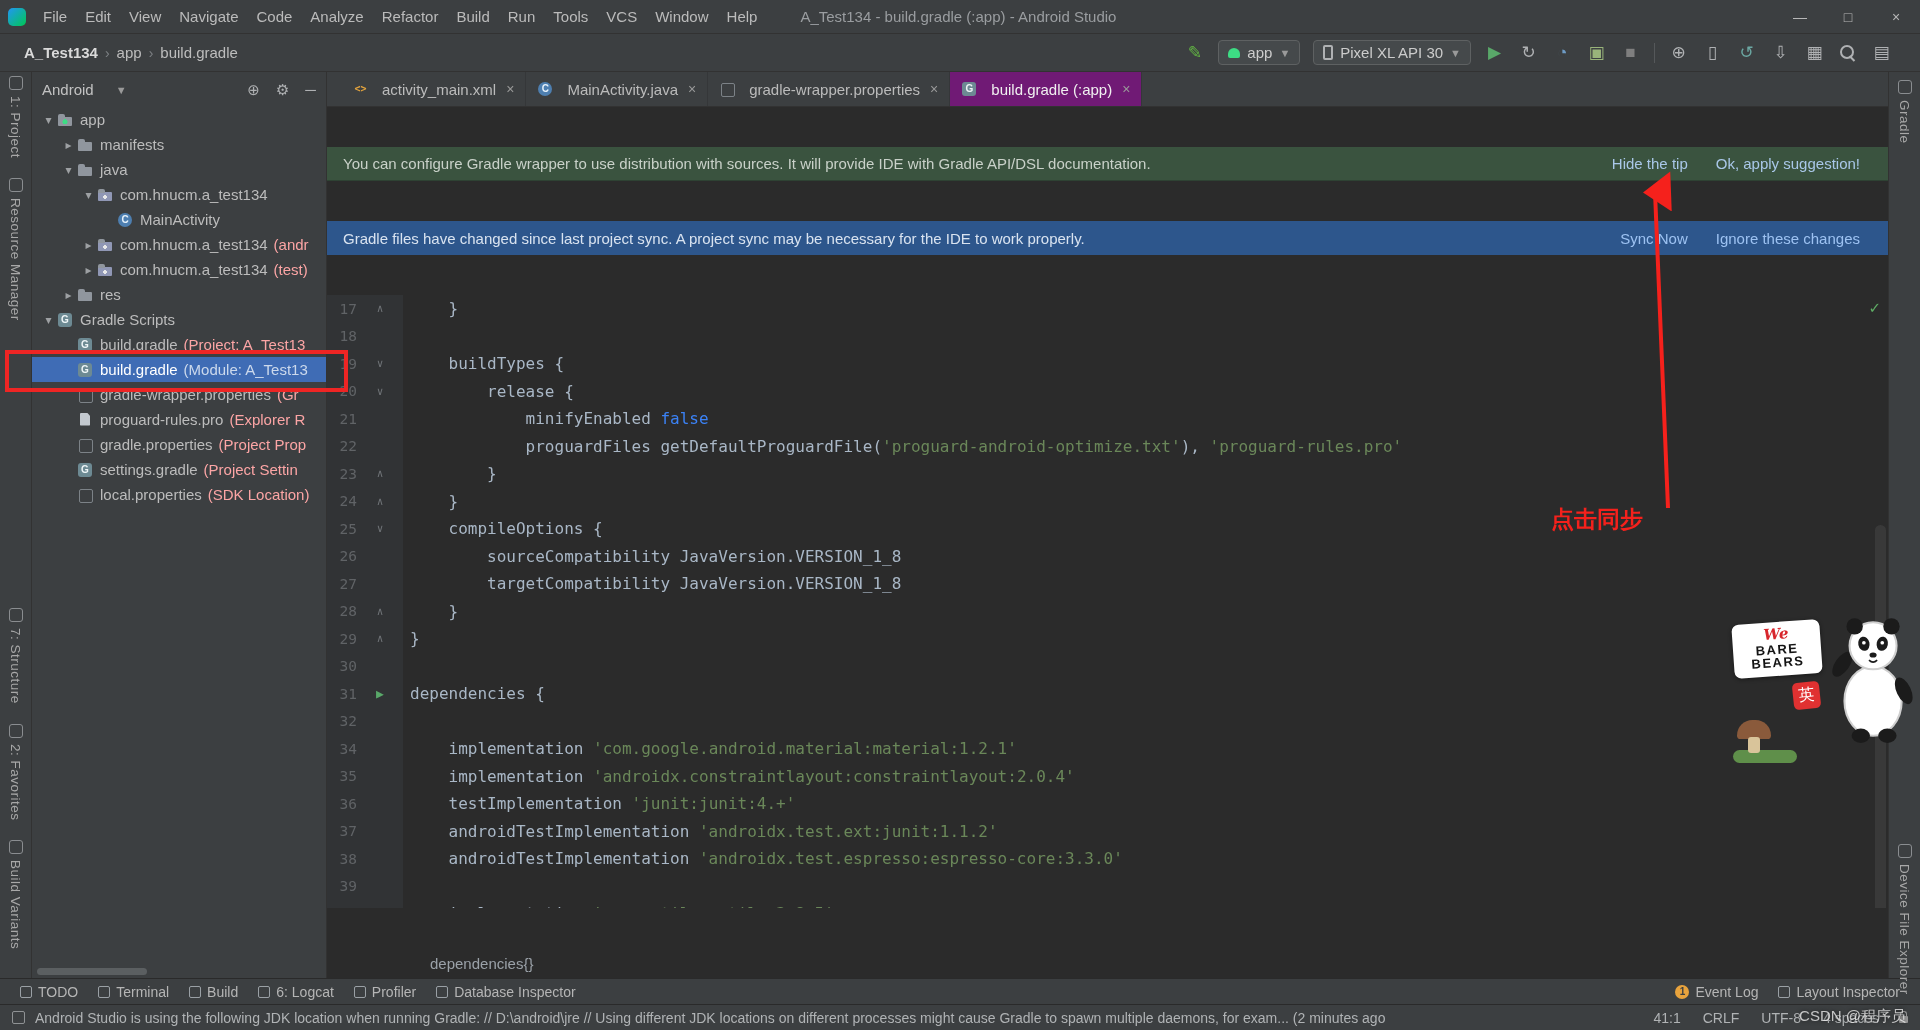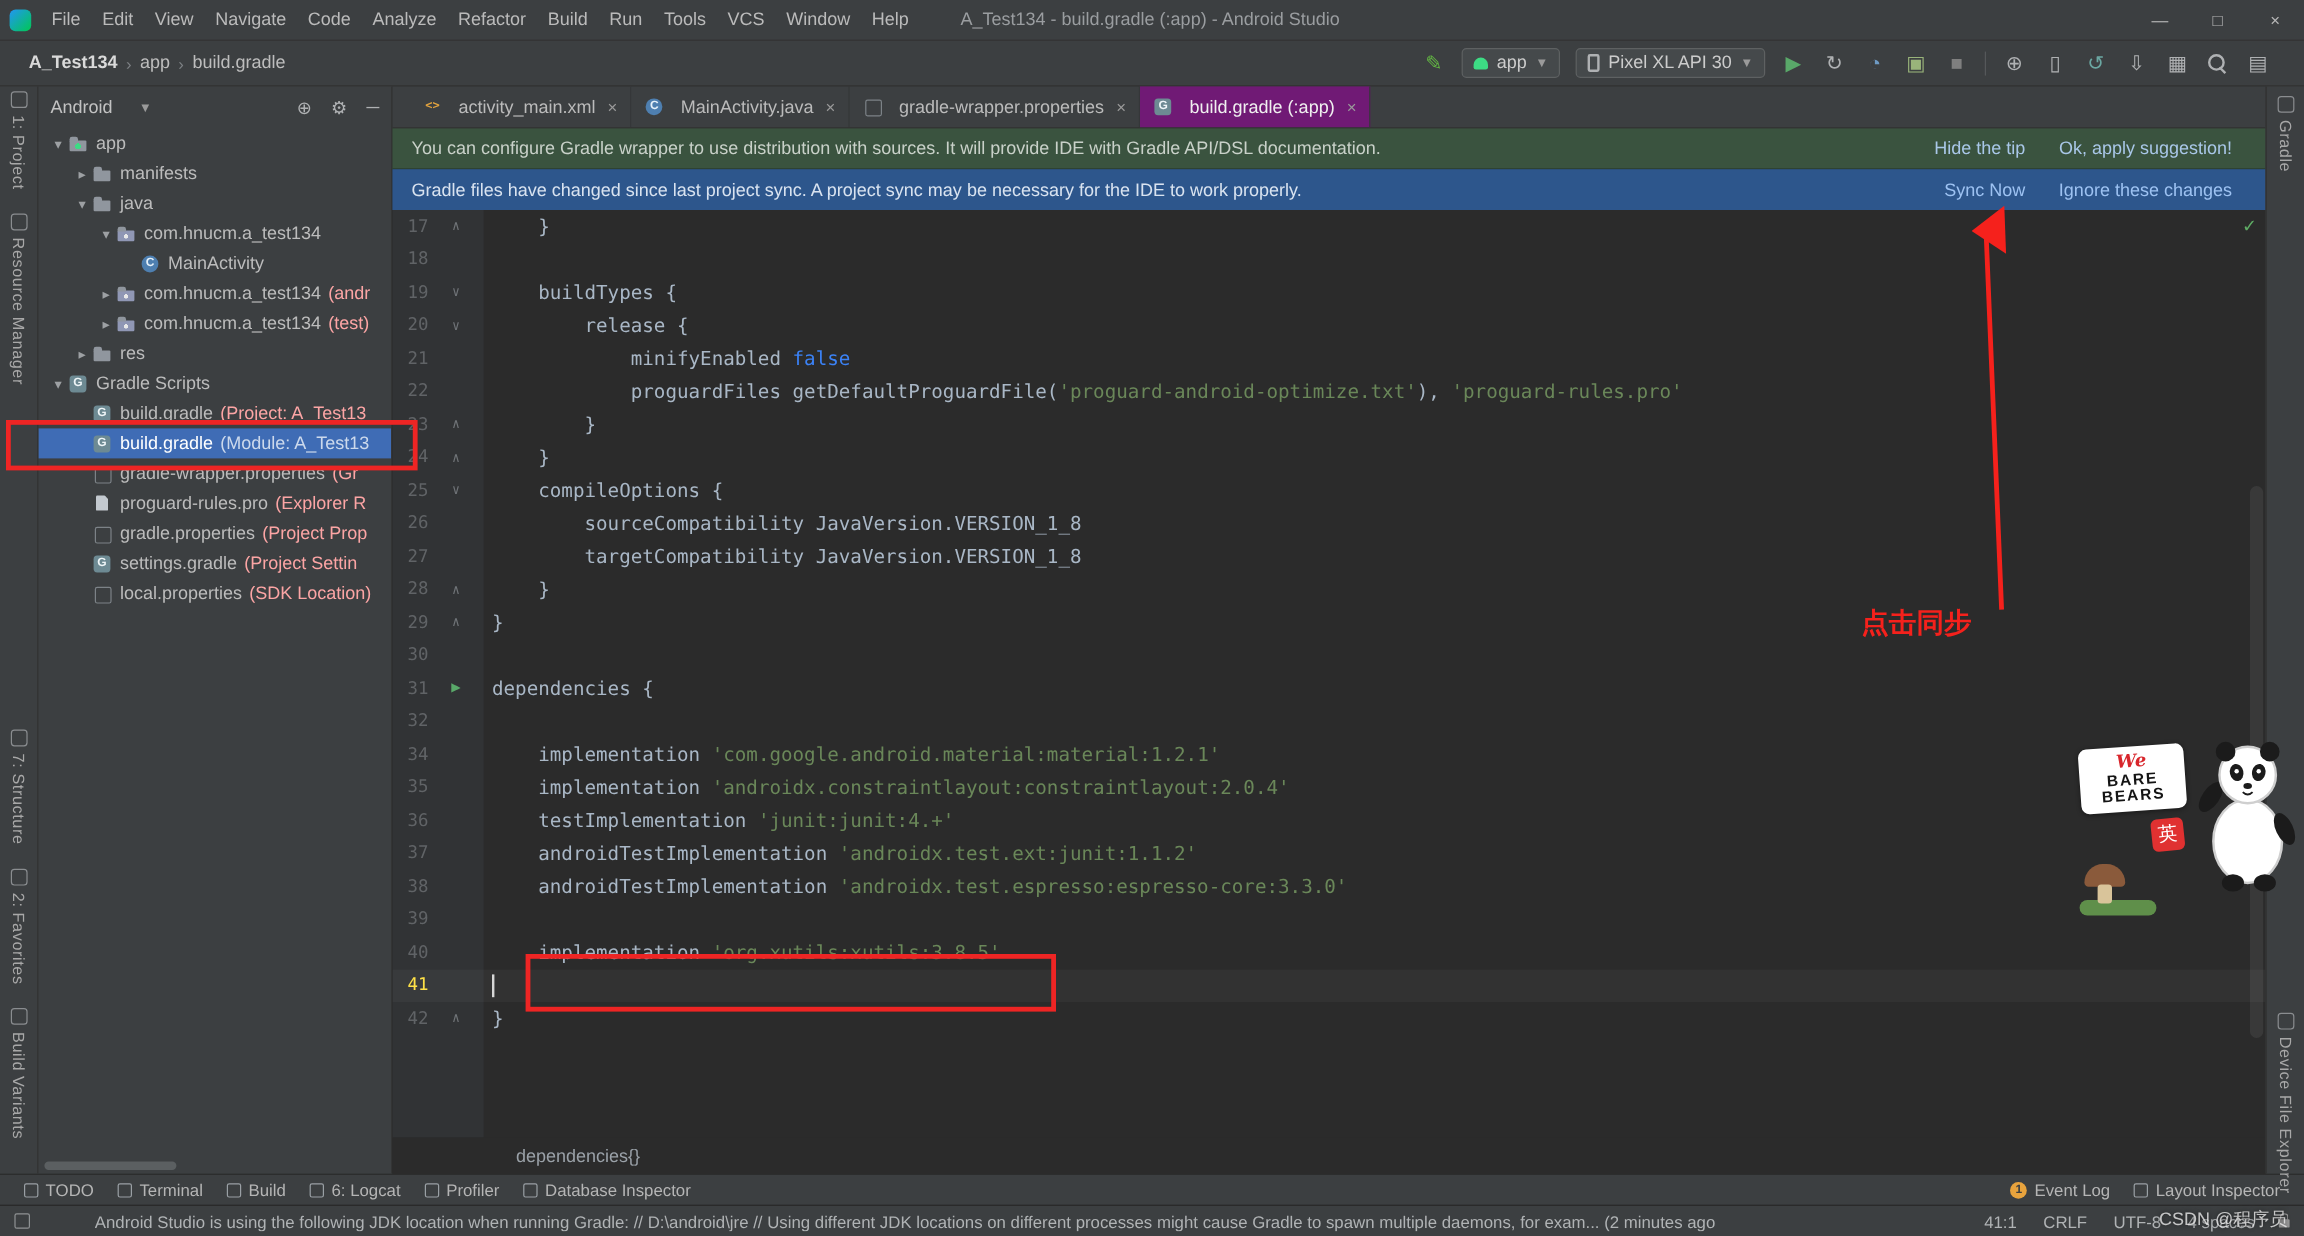--- a/index.html
+++ b/index.html
@@ -76,21 +76,21 @@
   .ti-gradle::before { content:"G"; position:absolute; left:1px; top:1px; width:14px; height:14px; background:#6d8a93;
     color:#eef5f7; border-radius:3px; font-size:10px; line-height:14px; text-align:center; font-weight:bold; }
   .ti-props::before { content:""; position:absolute; left:2px; top:2px; width:12px; height:12px; border-radius:2px;
     background:repeating-linear-gradient(#a6adb3 0 2px, #5053555 2px 4px, transparent 2px 4px); border:1px solid #7c8287; }
   .ti-file::before { content:""; position:absolute; left:3px; top:1px; width:10px; height:13px; background:#c3c9cf;
     border-radius:1px; clip-path:polygon(0 0,70% 0,100% 25%,100% 100%,0 100%); }
   .ti-xml::before { content:"<>"; position:absolute; left:0; top:1px; width:17px; height:14px; color:#e2a33e;
     font-size:10px; font-weight:bold; text-align:center; line-height:14px; font-family:"DejaVu Sans Mono",monospace; }
 
   
-  .editor { flex:1; min-width:0; display:flex; flex-direction:column; background:#2b2b2b; position:relative; }
+  .editor { flex:1; min-width:0; display:flex; flex-direction:column; background:#2b2b2b; position:relative;gap:40px; }
   .tabs { height:35px; background:#3c3f41; border-bottom:1px solid #323232; display:flex; align-items:stretch; padding-left:14px; }
   .tab { display:flex; align-items:center; gap:7px; padding:0 11px; color:#bbbbbb; border-right:1px solid #353739; white-space:nowrap; }
   .tab.active { background:#701a75; color:#f0f0f0; }
   .tab-close { color:#9a9a9a; font-size:14px; margin-left:3px; }
 
   .banner { height:34px; display:flex; align-items:center; padding:0 16px; font-size:15px; flex:none; }
   .banner.tip { background:#3a533f; color:#c9d1c9; border-bottom:1px solid #2e4233; }
   .banner.sync { background:#2d568c; color:#d9e3f0; }
   .b-links { margin-left:auto; display:flex; gap:28px; padding-right:12px; }
   .tip .b-link { color:#a9c7e8; }
@@ -118,21 +118,21 @@
   
   .bottombar { height:26px; background:#3c3f41; border-top:1px solid #2a2a2a; display:flex; align-items:center; padding:0 10px; font-size:14px; color:#b5b5b5; }
   .bb-btn { display:flex; align-items:center; gap:6px; padding:0 10px; height:100%; white-space:nowrap; }
   .bb-ic { width:12px; height:12px; border:1.5px solid #9aa0a5; border-radius:2px; flex:none; }
   .bb-right { margin-left:auto; display:flex; }
   .badge-1 { width:14px; height:14px; border-radius:50%; background:#e8a33d; color:#3c3f41; font-size:10px; font-weight:bold;
     display:flex; align-items:center; justify-content:center; flex:none; }
 
   .statusbar { height:26px; background:#3c3f41; border-top:1px solid #2a2a2a; display:flex; align-items:center; padding:0 12px; gap:10px; font-size:14px; color:#b0b3b5; position:relative; }
   .sb-ic { width:13px; height:13px; border:1.5px solid #8f9294; border-radius:2px; flex:none; }
-  .sb-msg { white-space:nowrap; overflow:hidden; flex:1; min-width:0;margin-left:44px; }
+  .sb-msg { white-space:nowrap; overflow:hidden; flex:1; min-width:0; }
   .sb-right { display:flex; gap:22px; align-items:center; padding-right:10px; flex:none; }
   .lock-ic { width:9px; height:7px; background:#9a9a9a; border-radius:1px; position:relative; margin-top:4px; }
   .lock-ic::before { content:""; position:absolute; top:-5px; left:1px; width:5px; height:5px;
     border:1.5px solid #9a9a9a; border-bottom:none; border-radius:3px 3px 0 0; }
 
   .csdn { position:absolute; right:14px; bottom:4px; color:rgba(238,238,238,0.78); font-size:15px; z-index:60;
     text-shadow:0 0 4px rgba(0,0,0,.6); }
 
   
   .annot-layer { position:absolute; inset:0; pointer-events:none; z-index:50; }

